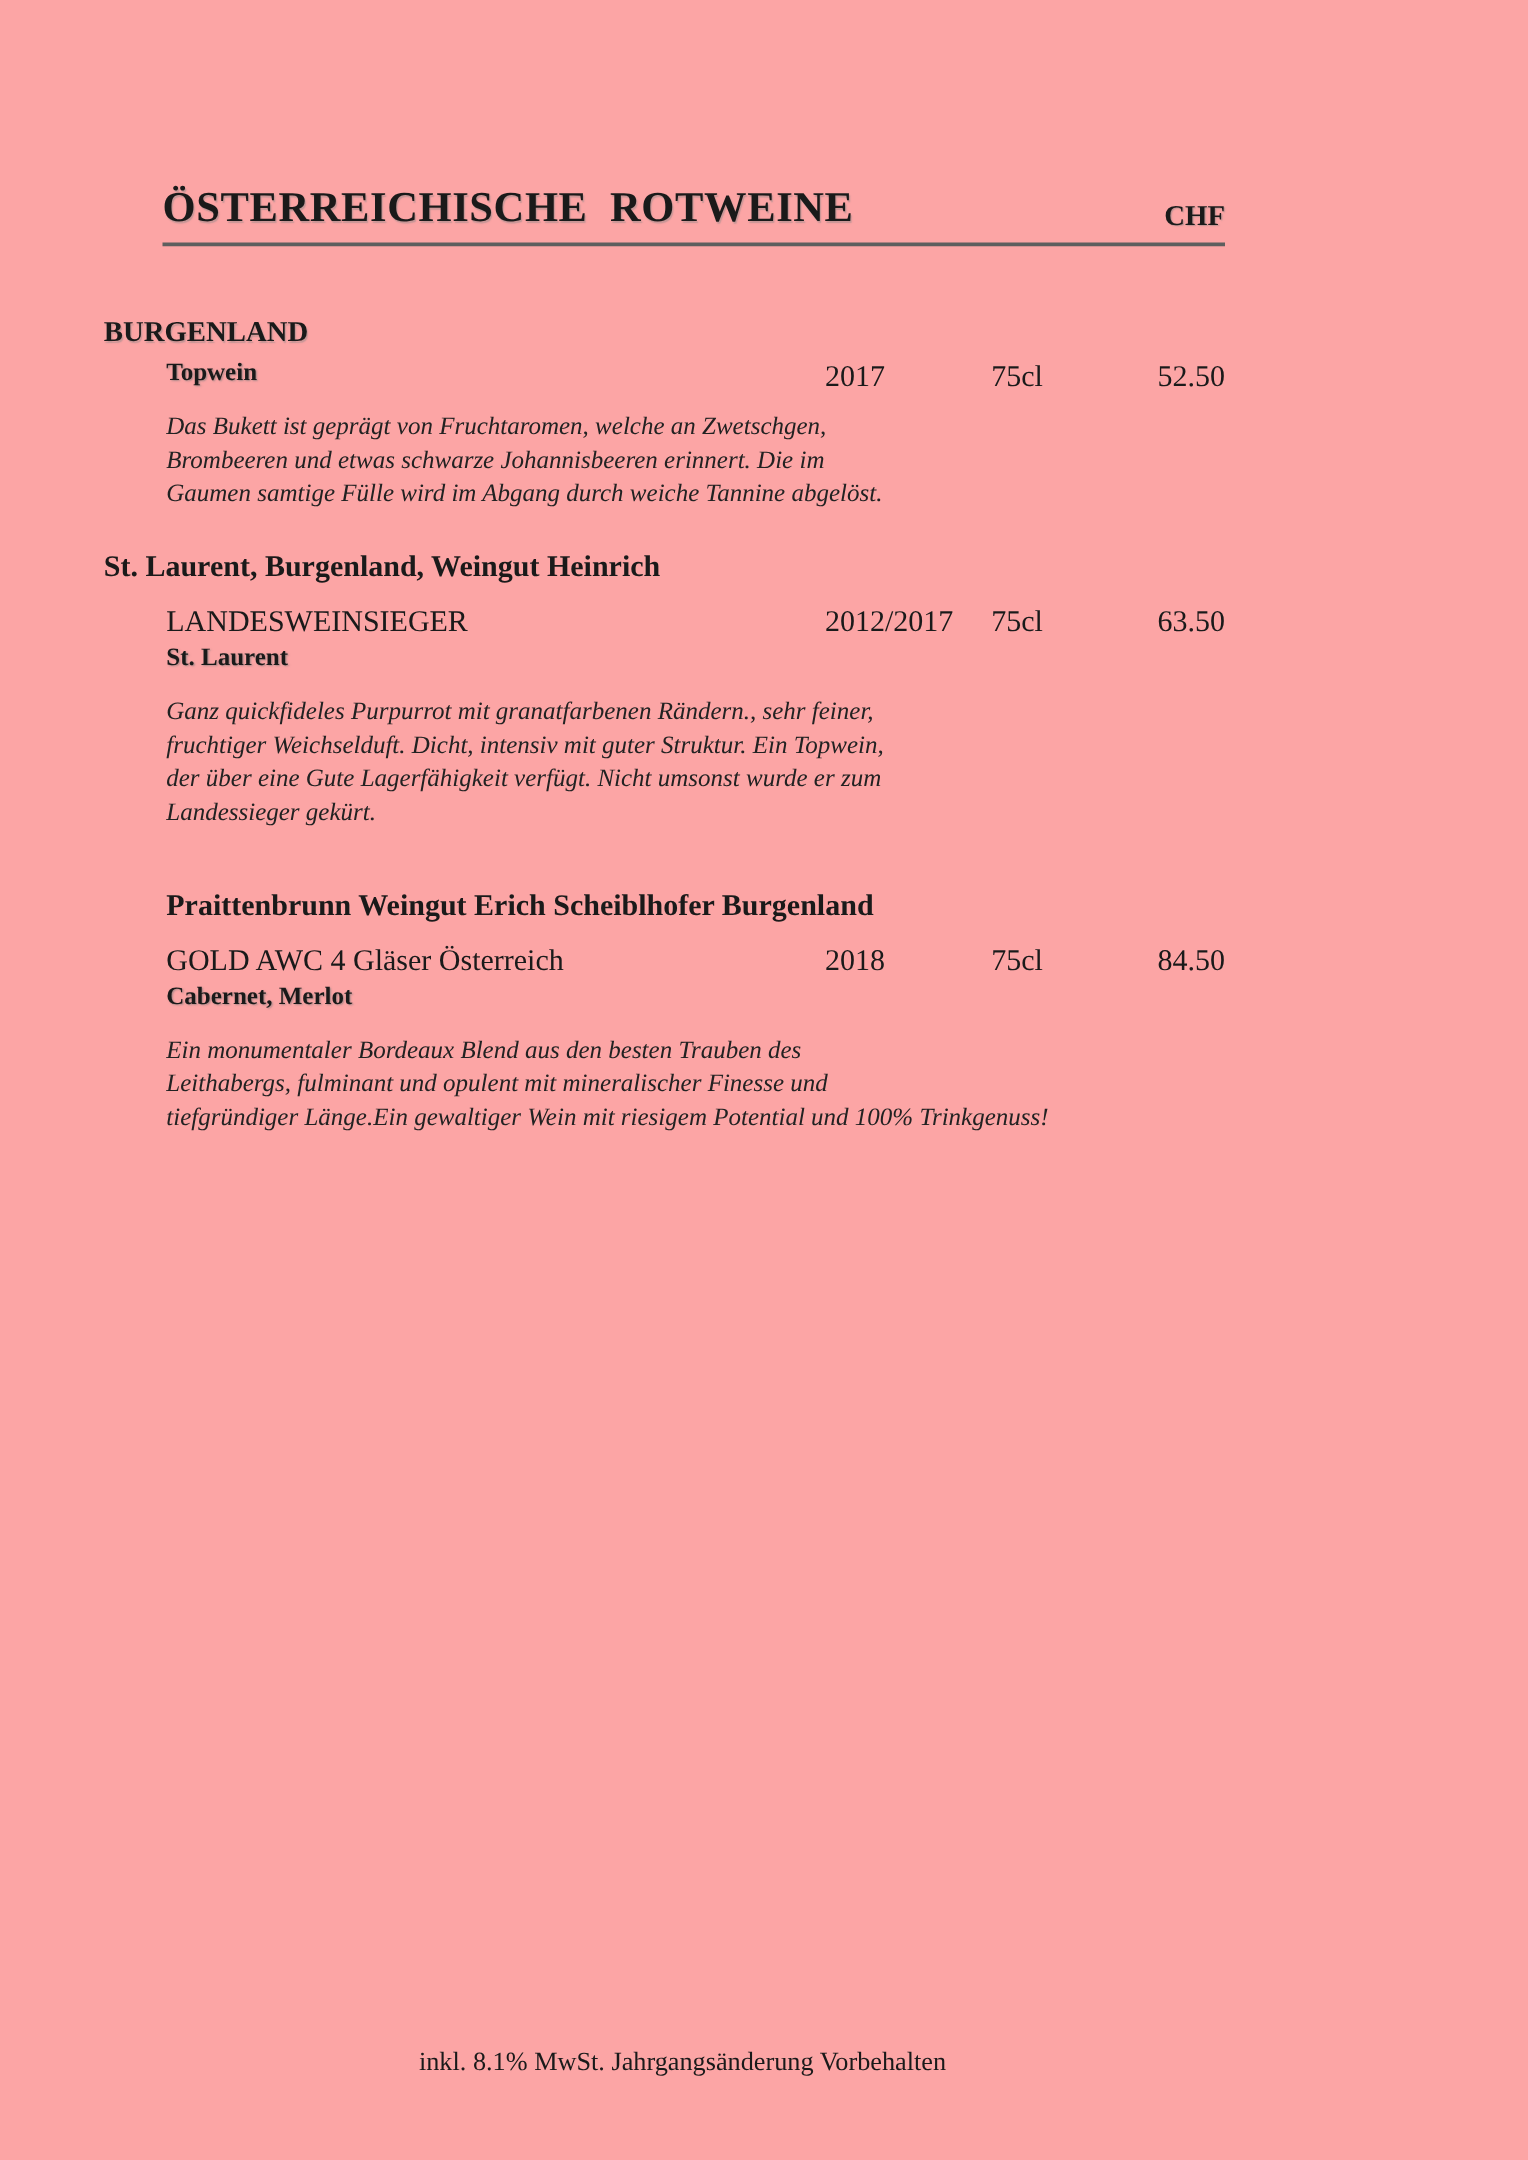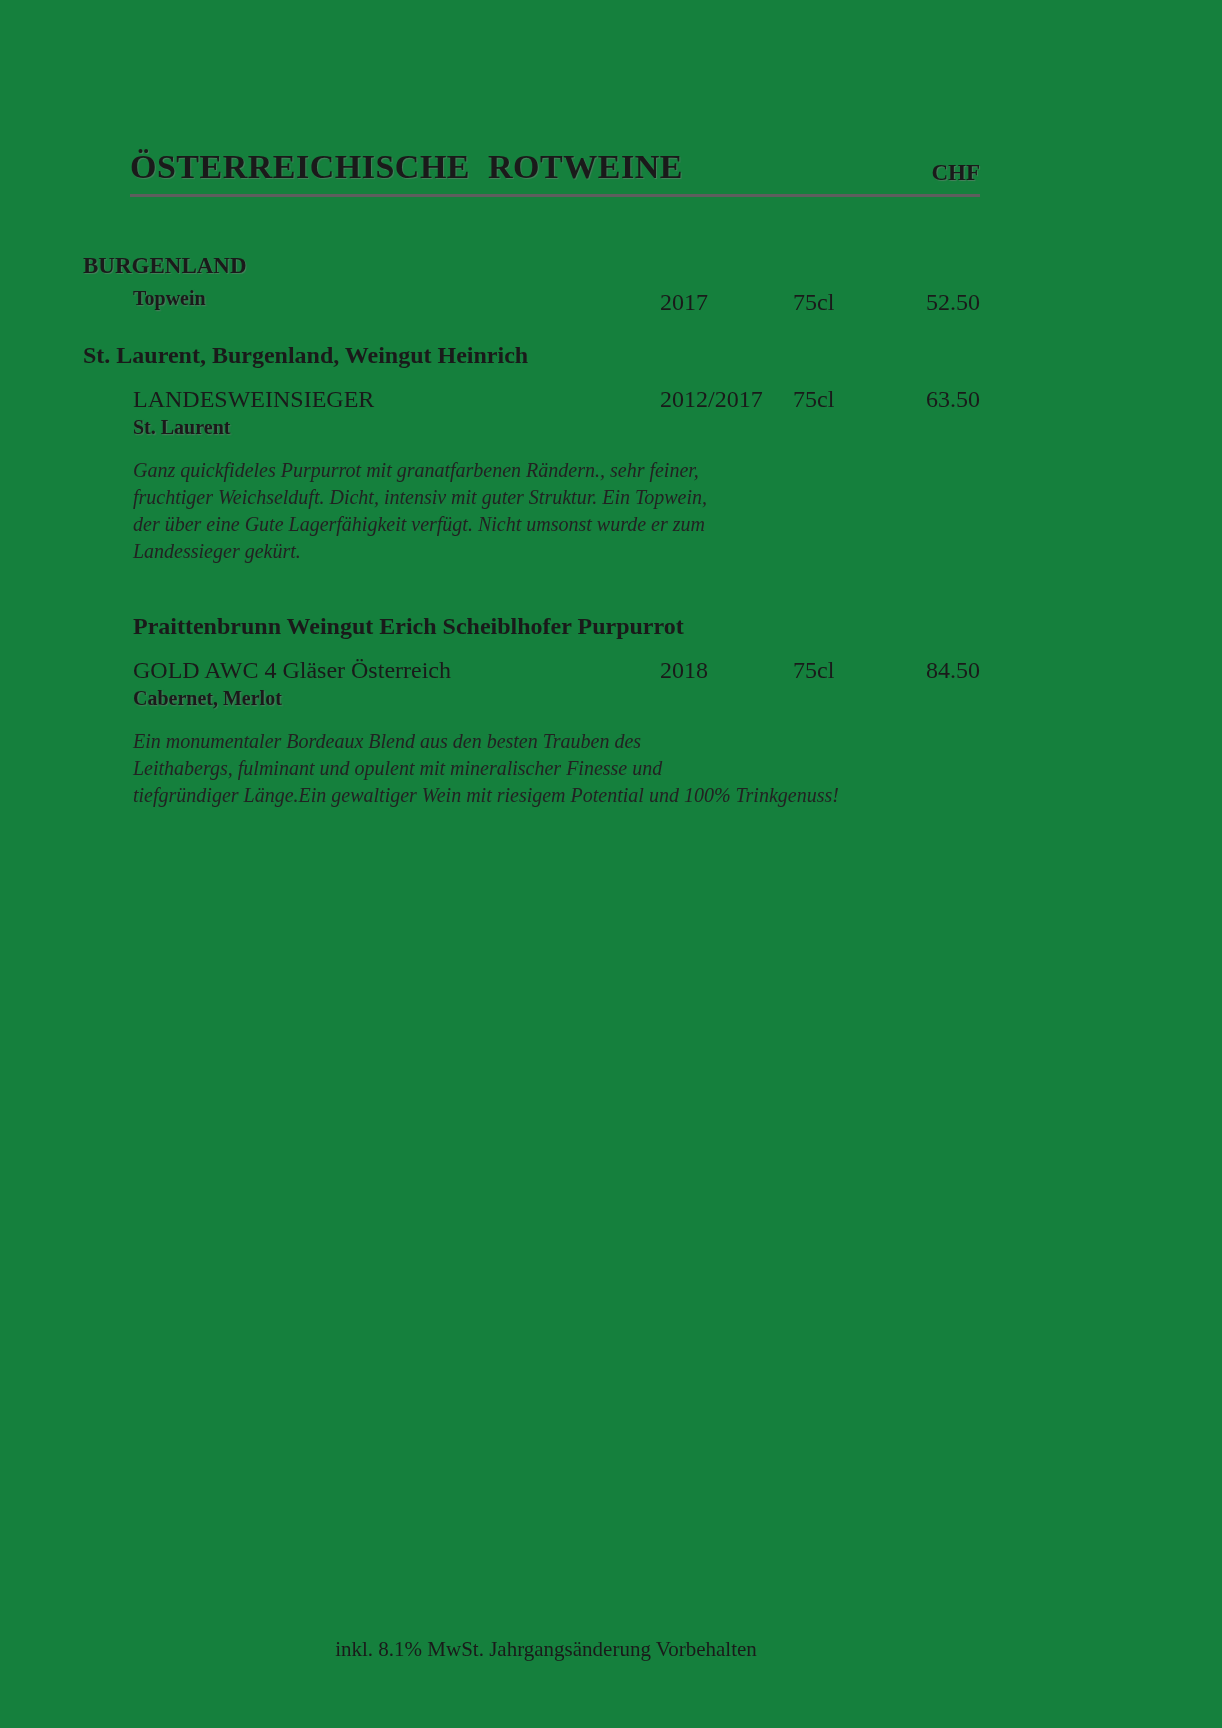--- a/index.html
+++ b/index.html
@@ -4,21 +4,21 @@
 <style>
   html, body {
     margin: 0;
     padding: 0;
     background: #ffffff;
   }
   .page {
     position: relative;
     width: 1222px;
     height: 1728px;
-    background: #15803d;
+    background: #fca5a5;
     font-family: "Liberation Serif", "DejaVu Serif", serif;
     color: #1a1a1a;
     overflow: hidden;
   }
   
   .header {
     margin: 148px 242px 0 130px; 
     display: flex;
     justify-content: space-between;
     align-items: flex-end;
@@ -122,35 +122,38 @@
   <div class="content">
 
     <div class="region-heading">BURGENLAND</div>
 
     <div class="wine-row">
       <span class="vintage">2017</span>
       <span class="size">75cl</span>
       <span class="price">52.50</span>
     </div>
     <div class="grapes">Topwein</div>
+    <div class="description">Das Bukett ist geprägt von Fruchtaromen, welche an Zwetschgen,
+Brombeeren und etwas schwarze Johannisbeeren erinnert. Die im
+Gaumen samtige Fülle wird im Abgang durch weiche Tannine abgelöst.</div>
 
     <div class="producer-line">St. Laurent, Burgenland, Weingut Heinrich</div>
     <div class="wine-row entry-gap">
       <span class="wine-name indent">LANDESWEINSIEGER</span>
       <span class="vintage">2012/2017</span>
       <span class="size">75cl</span>
       <span class="price">63.50</span>
     </div>
     <div class="grapes">St. Laurent</div>
     <div class="description">Ganz quickfideles Purpurrot mit granatfarbenen Rändern., sehr feiner,
 fruchtiger Weichselduft. Dicht, intensiv mit guter Struktur. Ein Topwein,
 der über eine Gute Lagerfähigkeit verfügt. Nicht umsonst wurde er zum
 Landessieger gekürt.</div>
 
-    <div class="producer-line big-gap indent">Praittenbrunn Weingut Erich Scheiblhofer Purpurrot</div>
+    <div class="producer-line big-gap indent">Praittenbrunn Weingut Erich Scheiblhofer Burgenland</div>
     <div class="wine-row entry-gap">
       <span class="wine-name indent">GOLD AWC 4 Gläser Österreich</span>
       <span class="vintage">2018</span>
       <span class="size">75cl</span>
       <span class="price">84.50</span>
     </div>
     <div class="grapes">Cabernet, Merlot</div>
     <div class="description">Ein monumentaler Bordeaux Blend aus den besten Trauben des
 Leithabergs, fulminant und opulent mit mineralischer Finesse und
 tiefgründiger Länge.Ein gewaltiger Wein mit riesigem Potential und 100% Trinkgenuss!</div>

